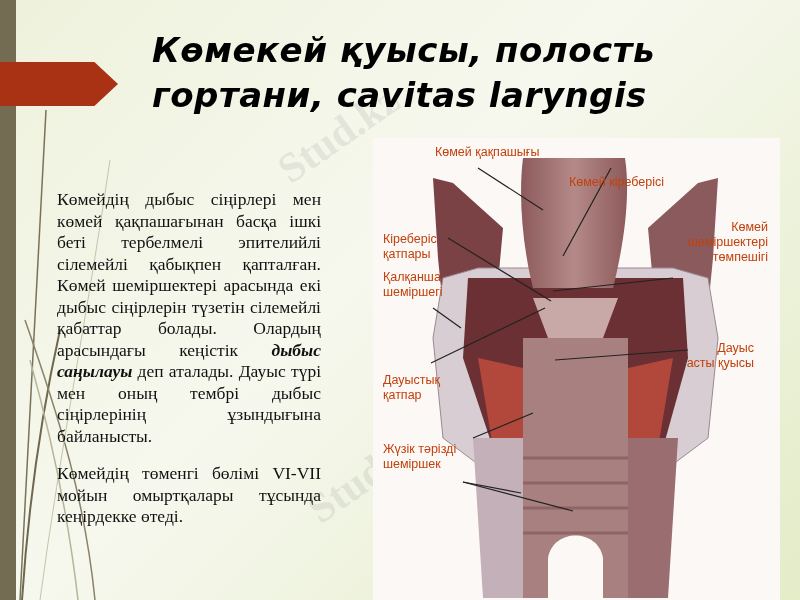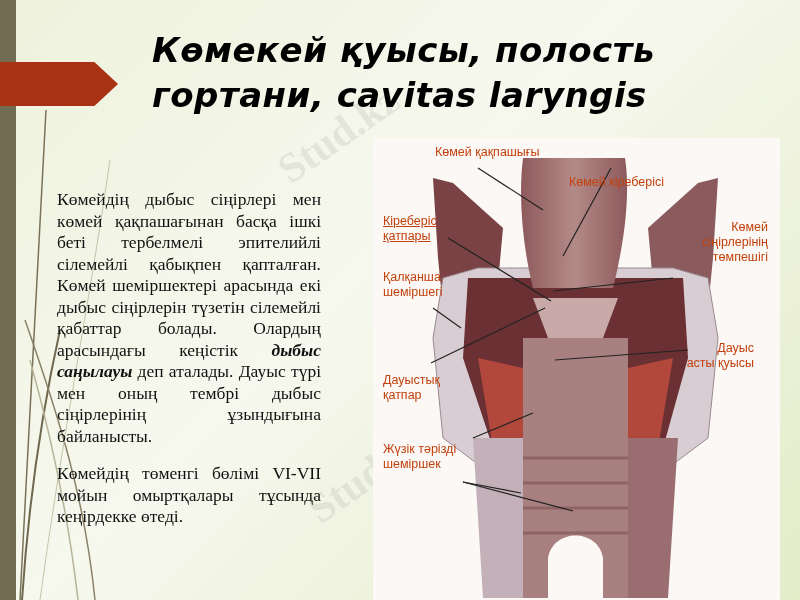--- a/index.html
+++ b/index.html
@@ -120,28 +120,28 @@
       <line x1="315" y1="212" x2="182" y2="222"></line>
       <line x1="100" y1="300" x2="160" y2="275"></line>
       <line x1="90" y1="344" x2="148" y2="355"></line>
       <line x1="90" y1="344" x2="200" y2="373"></line>
     </g>
   </svg>
 
   <div class="fig-label" style="left:62px; top:7px;">Көмей қақпашығы</div>
   <div class="fig-label" style="left:196px; top:7px;margin-top:30px;">Көмей кіреберісі</div>
 
-  <div class="fig-label" style="left:10px; top:76px;text-decoration:underline;">
+  <div class="fig-label" style="left:10px; top:94px;">
     <div>Кіреберіс</div>
     <div>қатпары</div>
   </div>
 
   <div class="fig-label right" style="right:12px; top:82px;">
     <div>Көмей</div>
-    <div>сіңірлерінің</div>
+    <div>шеміршектері</div>
     <div>төмпешігі</div>
   </div>
 
   <div class="fig-label" style="left:10px; top:132px;">
     <div>Қалқанша</div>
     <div>шеміршегі</div>
   </div>
 
   <div class="fig-label right" style="right:26px; top:203px;">
     <div>Дауыс</div>

